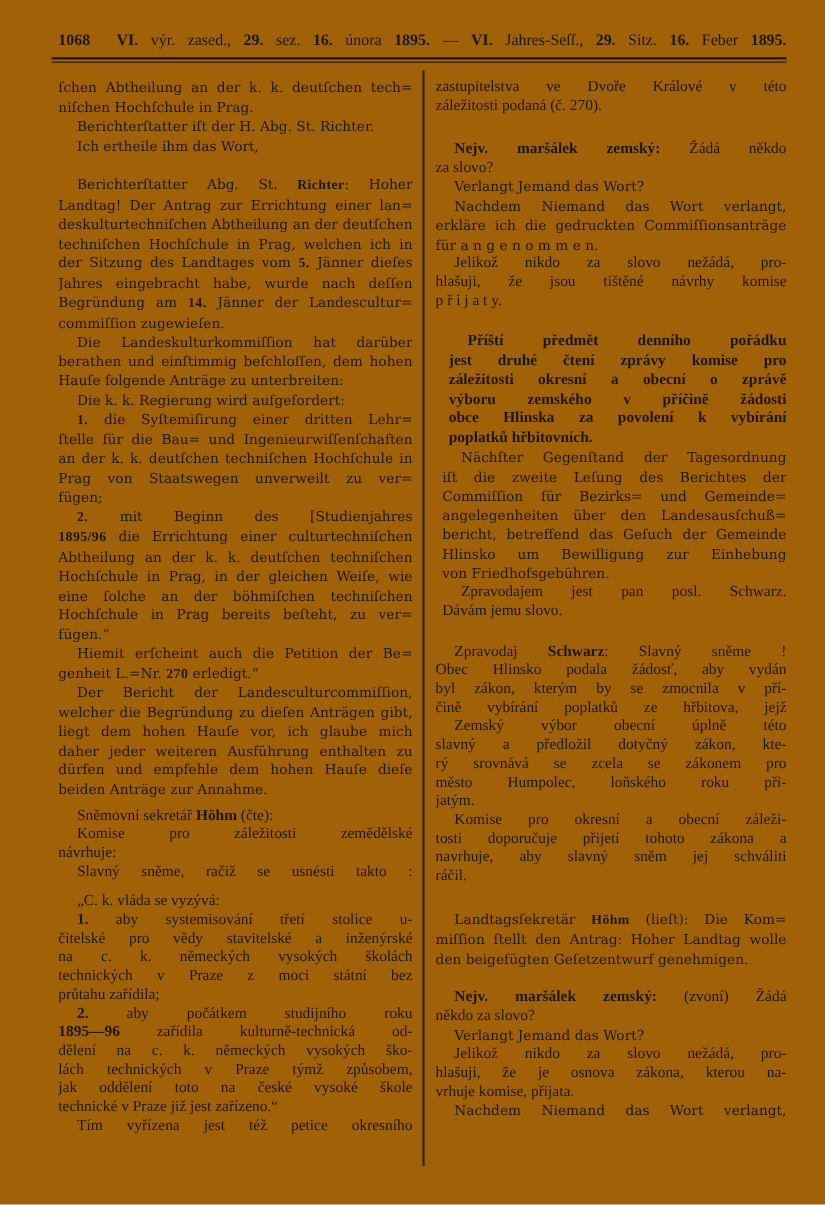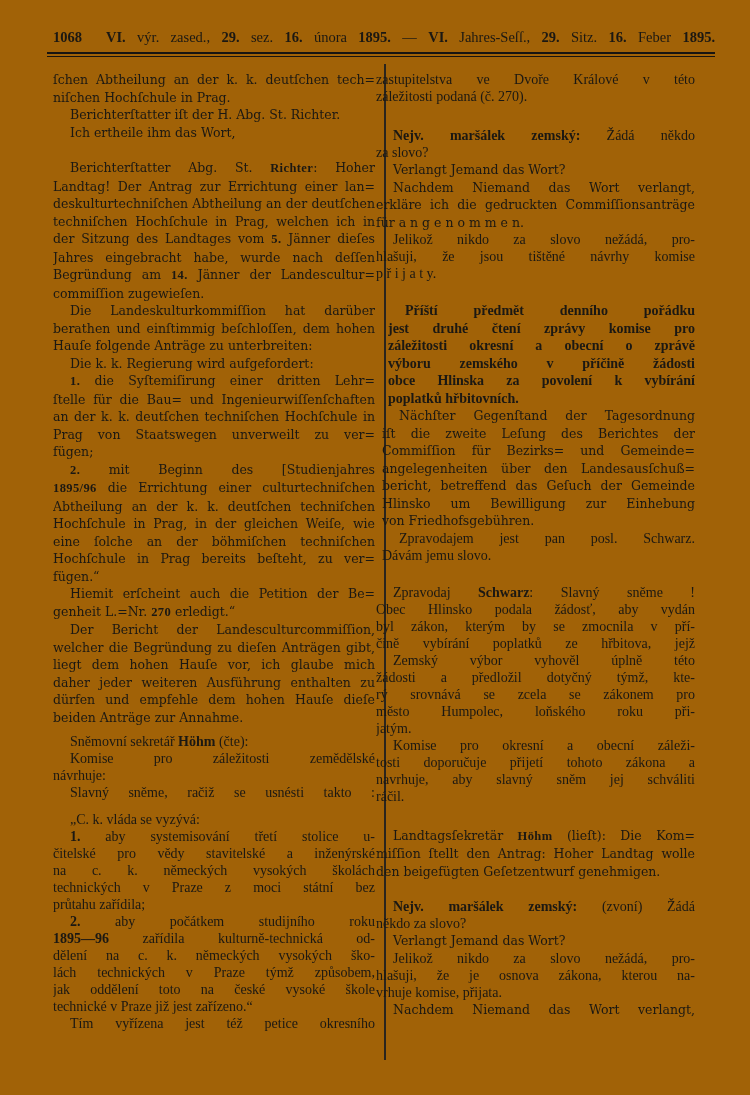--- a/index.html
+++ b/index.html
@@ -6,21 +6,21 @@
   .page{position:relative;width:750px;height:1095px;background:#a16207;color:#1b1813;overflow:hidden;margin:0 auto;}
   .header{position:absolute;left:53px;top:29px;width:662px;display:flex;gap:24px;
           font-family:"Liberation Serif",serif;font-size:14.5px;}
   .header .num{font-weight:bold;flex:0 0 auto;}
   .header .title{flex:1 1 auto;text-align:justify;text-align-last:justify;white-space:nowrap;overflow:hidden;}
   .rule{position:absolute;left:47px;top:52px;width:668px;height:2px;
         border-top:2.5px solid #181511;border-bottom:1px solid #181511;}
   .divider{position:absolute;left:384px;top:64px;width:1.5px;height:996px;background:#2a251e;}
   .col{position:absolute;top:71px;width:322px;}
   .col-left{left:53px;}
-  .col-right{left:376px;width:319px;}
+  .col-right{left:396px;width:319px;}
   .block{margin:0;}
   .f{font-family:"DejaVu Serif",serif;font-size:12.5px;line-height:17.5px;}
   .f b{font-family:"Liberation Serif",serif;letter-spacing:0.4px;}
   .c{font-family:"Liberation Serif",serif;font-size:14px;line-height:17px;}
   .cb{font-family:"Liberation Serif",serif;font-size:14px;line-height:17.5px;font-weight:bold;}
   .line{white-space:nowrap;overflow:hidden;}
   .line.j{text-align:justify;text-align-last:justify;}
   .line.ind{text-indent:17px;}
   b{font-weight:bold;}
 </style>
@@ -166,22 +166,22 @@
         <div class="line j ind"><span>Zpravodajem jest pan posl.  Schwarz.</span></div>
         <div class="line"><span>Dávám jemu slovo.</span></div>
       </div>
       <div class="block c" style="margin-top: 20px;">
         <div class="line j ind"><span>Zpravodaj </span><b>Schwarz</b><span>:  Slavný  sněme !</span></div>
         <div class="line j"><span>Obec Hlinsko podala žádosť,  aby vydán</span></div>
         <div class="line j"><span>byl zákon, kterým by se zmocnila v pří-</span></div>
         <div class="line j"><span>čině vybírání poplatků ze  hřbitova,  jejž</span></div>
       </div>
       <div class="block c">
-        <div class="line j ind"><span>Zemský  výbor  vyhověl  úplně  této</span></div>
-        <div class="line j"><span>žádosti a předložil dotyčný  týmž,  kte-</span></div>
+        <div class="line j ind"><span>Zemský  výbor  obecní  úplně  této</span></div>
+        <div class="line j"><span>slavný a předložil dotyčný  zákon,  kte-</span></div>
         <div class="line j"><span>rý  srovnává  se  zcela  se zákonem pro</span></div>
         <div class="line j"><span>město  Humpolec,  loňského  roku  při-</span></div>
         <div class="line"><span>jatým.</span></div>
       </div>
       <div class="block c">
         <div class="line j ind"><span>Komise pro okresní  a obecní záleži-</span></div>
         <div class="line j"><span>tosti doporučuje  přijetí  tohoto  zákona a</span></div>
         <div class="line j"><span>navrhuje,  aby  slavný sněm jej schváliti</span></div>
         <div class="line"><span>ráčil.</span></div>
       </div>

